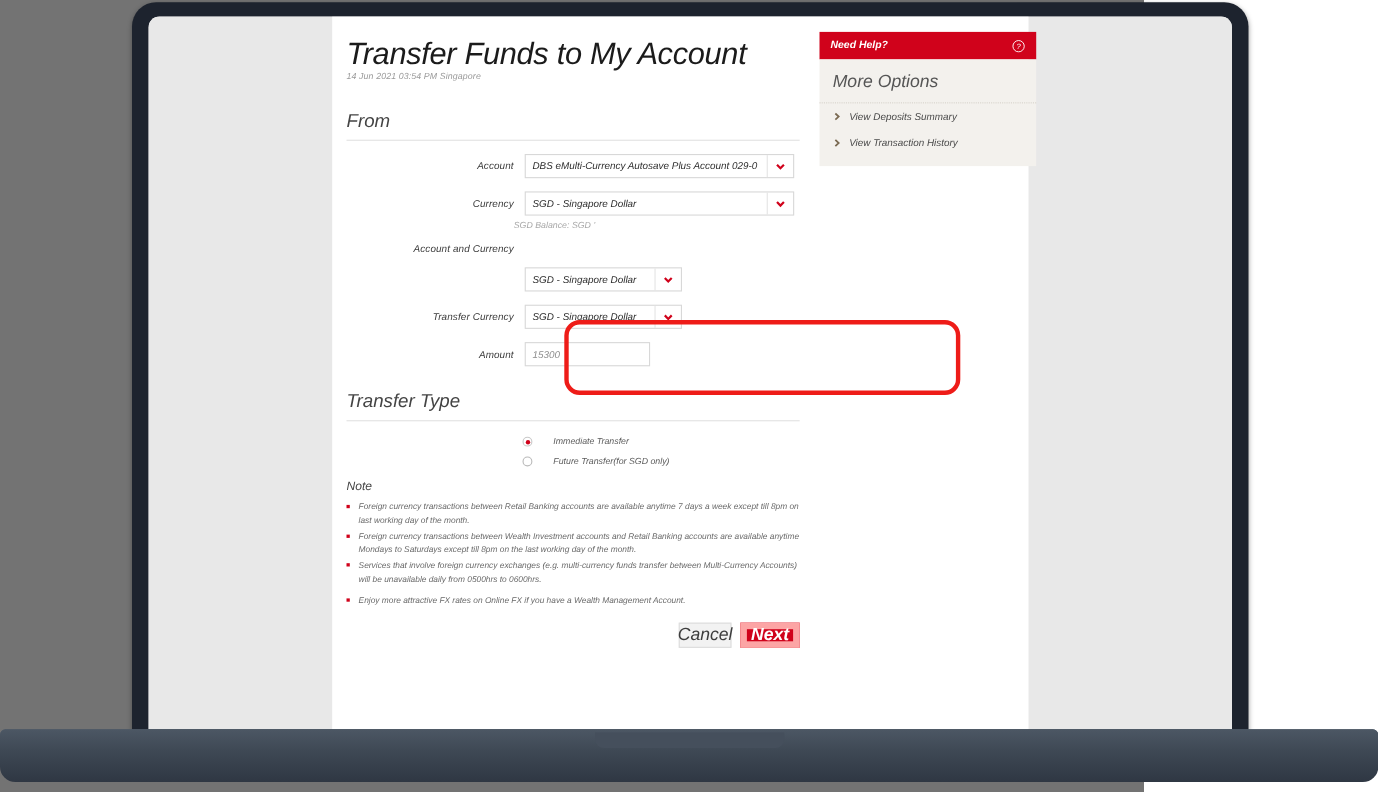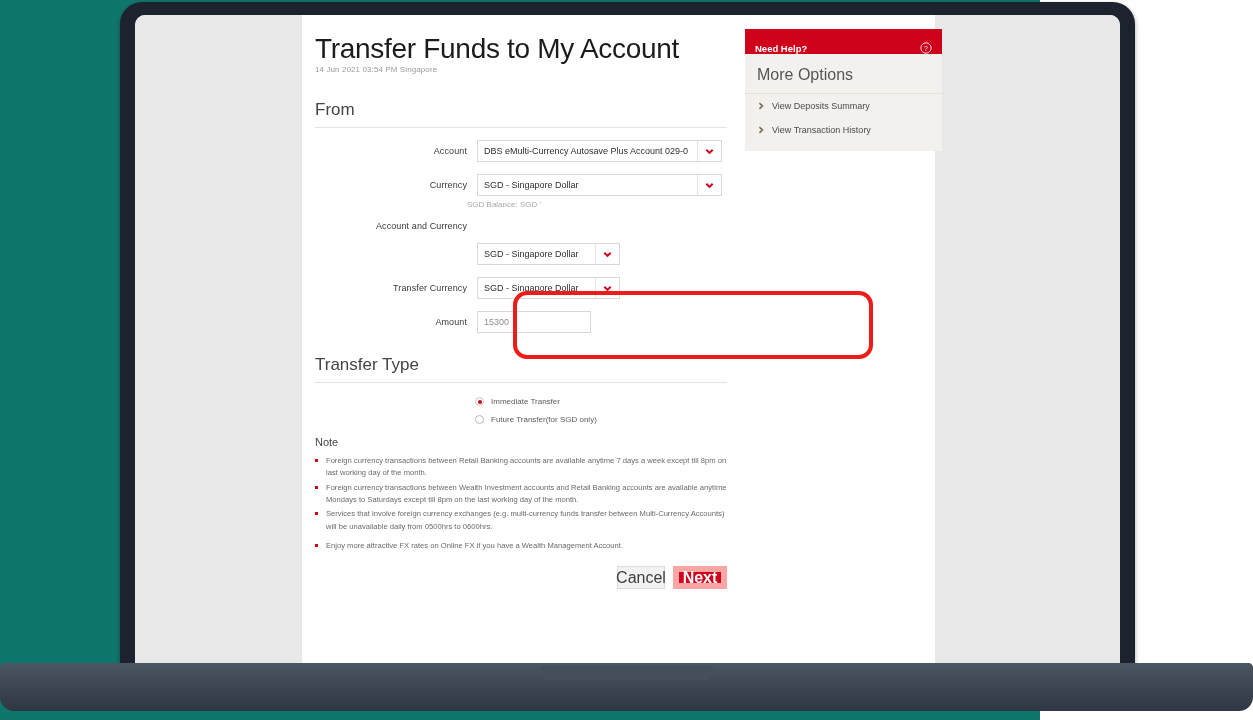--- a/index.html
+++ b/index.html
@@ -9,21 +9,22 @@
     height: 720px;
     overflow: hidden;
     background: #ffffff;
     font-family: "Liberation Sans", sans-serif;
   }
 
   #stage {
     position: relative;
     width: 1040px;
     height: 720px;
-    background: #0f766e;
+    background: #737373;
+    font-style: italic;
   }
 
   
   .laptop-bezel {
     position: absolute;
     left: 120px;
     top: 2px;
     width: 1015px;
     height: 668px;
     background: #1d232e;
@@ -192,20 +193,21 @@
     pointer-events: none;
     z-index: 30;
   }
 
   
   .radio-wrap { margin-top: 14px; padding-left: 160px; }
   .radio-row {
     display: flex;
     align-items: center;
     margin-bottom: 9px;
+    gap: 12px;
   }
   .radio {
     width: 9px; height: 9px;
     border-radius: 50%;
     border: 1px solid #b9b9b9;
     background: #fff;
     margin-right: 7px;
     box-sizing: border-box;
     position: relative;
     flex: none;
@@ -288,21 +290,21 @@
     position: absolute;
     left: 610px;   
     top: 14px;
     width: 197px;
     z-index: 20;
   }
   .help-bar {
     height: 25px;
     background: #d0021b;
     display: flex;
-    align-items: flex-end;
+    align-items: center;
     justify-content: space-between;
     padding: 0 10px;
     box-sizing: border-box;
   }
   .help-text {
     color: #ffffff;
     font-size: 9.5px;
     font-weight: bold;
   }
   .help-icon { width: 12px; height: 12px; display: block; }

